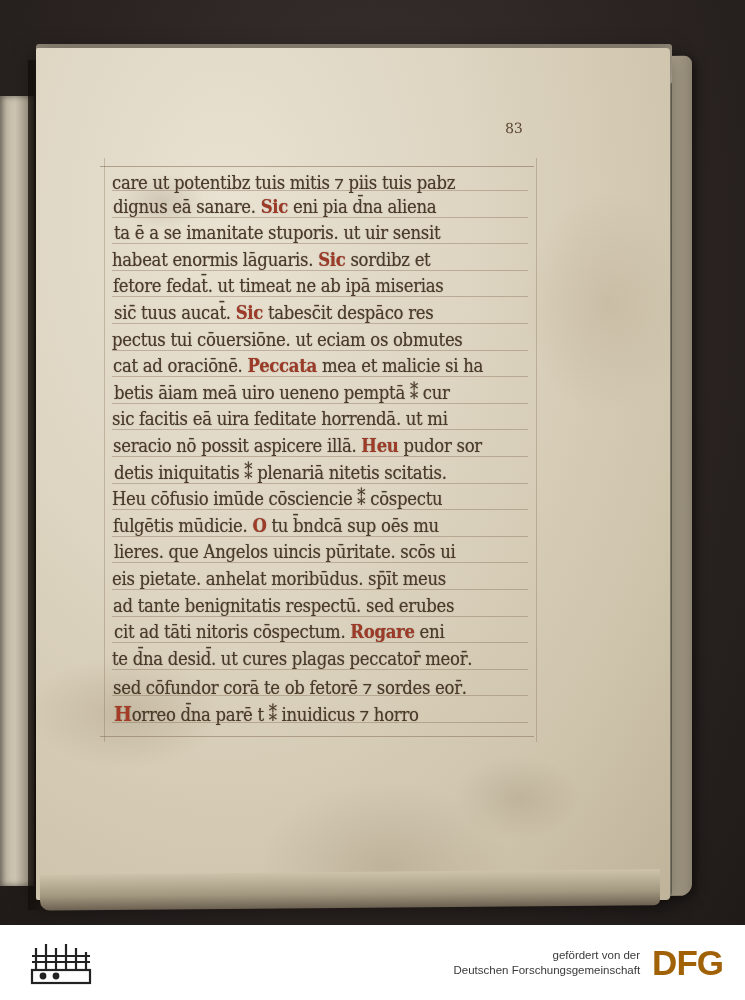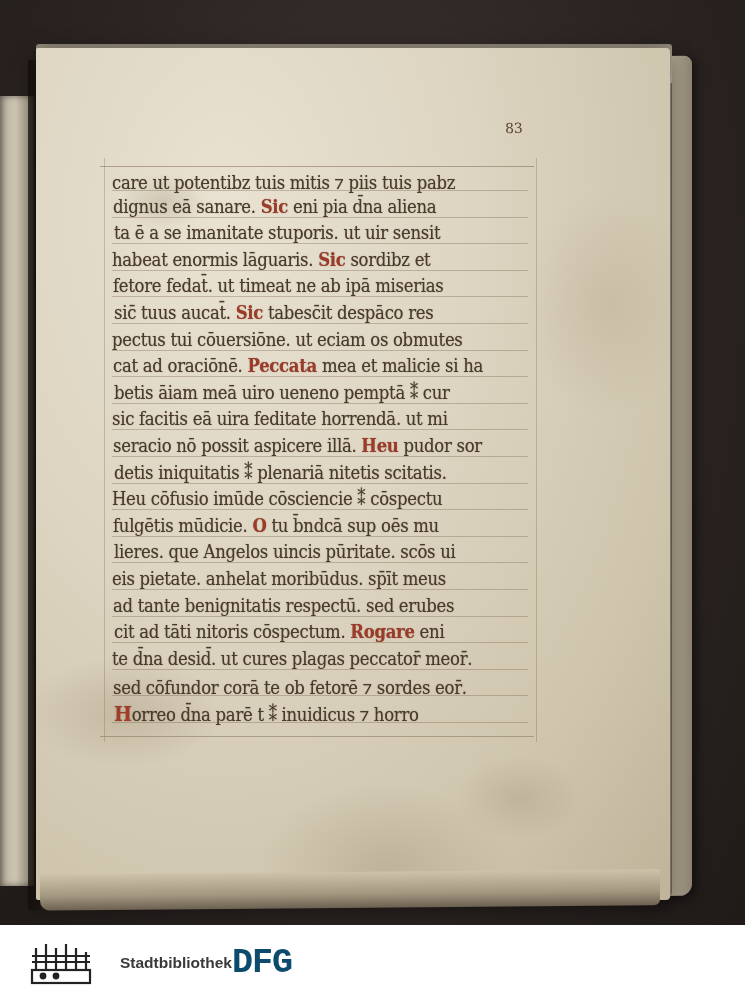--- a/index.html
+++ b/index.html
@@ -221,26 +221,26 @@
   }
   .funder {
     margin-left: auto;
     margin-right: 12px;
     text-align: right;
     font-size: 11.5px;
     color: #3a3a3a;
     line-height: 1.3;
   }
   .dfg {
-    margin-right: 33px;
+    margin-right: 22px;
     font-size: 35px;
     font-weight: bold;
-    color: #0c4a6e;
+    color: #a16207;
     letter-spacing: -1px;
-    font-family: Liberation Mono, monospace;
+    font-family: Liberation Sans, sans-serif;
   }
 </style>
 </head>
 <body>
 
 <div id="page">
 
   <div class="photo">
     <div class="bg-dark"></div>
 
@@ -316,18 +316,21 @@
           <rect x="6" y="30" width="58" height="13"></rect>
           <path d="M10 30 L10 8 M20 30 L20 4 M30 30 L30 8 M40 30 L40 4 M50 30 L50 8 M60 30 L60 12"></path>
           <path d="M6 16 L64 16"></path>
           <path d="M6 22 L64 22"></path>
           <circle cx="17" cy="36" r="3.4" fill="#222" stroke="none"></circle>
           <circle cx="30" cy="36" r="3.4" fill="#222" stroke="none"></circle>
         </g>
       </svg>
     </div>
     <div class="lib-name">
-      <div>Stadtbibliothek</div>
+    </div>
+    <div class="funder">
+      <div>gefördert von der</div>
+      <div>Deutschen Forschungsgemeinschaft</div>
     </div>
     <div class="dfg">DFG</div>
   </div>
 
 </div>
 
 </body></html>

